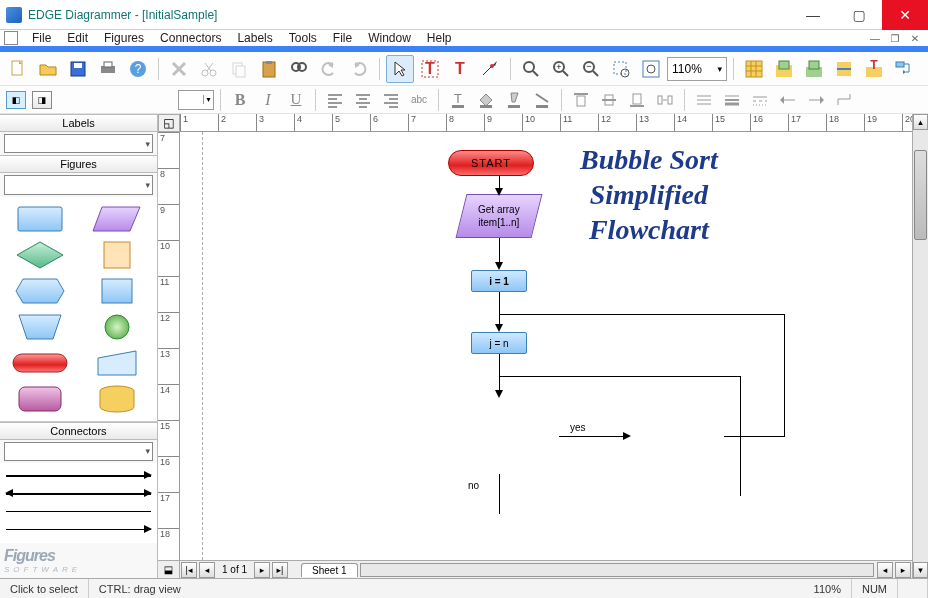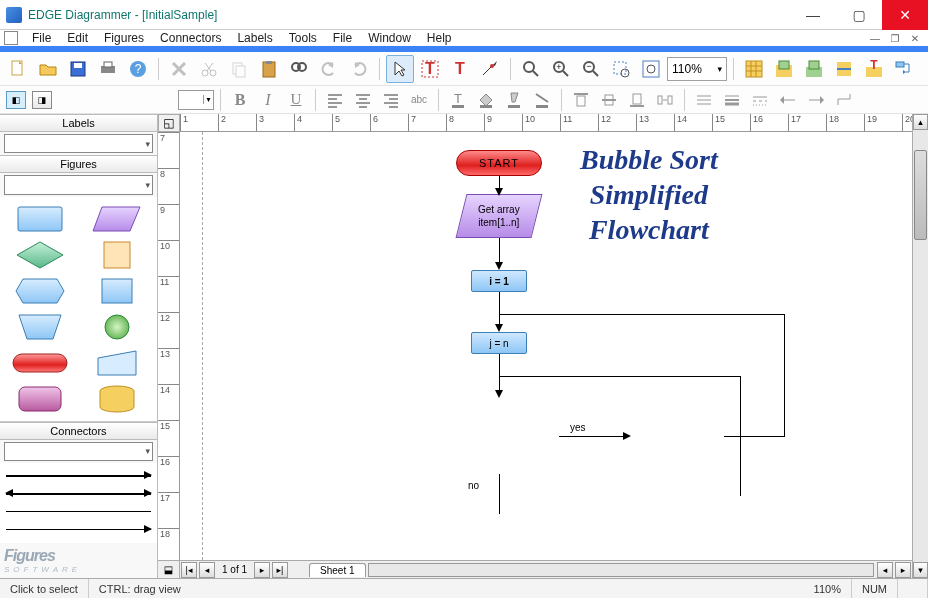--- a/index.html
+++ b/index.html
@@ -77,21 +77,21 @@
 .decision .dtxt { position:absolute; inset:0; display:flex; align-items:center; justify-content:center; font-size:10px; line-height:1.3; text-align:center;}
 .edge-lbl { position:absolute; font-size:10px; color:#000;}
 
 .arrow-line { position:absolute; background:#000;}
 .arrow-head-down { position:absolute; width:0; height:0; border-left:4px solid transparent; border-right:4px solid transparent; border-top:8px solid #000;}
 .arrow-head-right { position:absolute; width:0; height:0; border-top:4px solid transparent; border-bottom:4px solid transparent; border-left:8px solid #000;}
 
 .hsb-row { height:18px; display:flex; align-items:center; border-top:1px solid #aaa; background:#efefef; font-size:10px;}
 .hsb-row .nav-btn { width:16px; height:16px; border:1px solid #999; background:linear-gradient(#fff,#ddd); display:flex; align-items:center; justify-content:center; margin:0 1px; font-size:9px;}
 .hsb-row .pg { padding:0 6px;}
-.hsb-row .tab { background:#fff; border:1px solid #999; border-bottom:none; padding:1px 10px; margin-left:20px; border-radius:3px 3px 0 0;}
+.hsb-row .tab { background:#fff; border:1px solid #999; border-bottom:none; padding:1px 10px; margin-left:12px; border-radius:3px 3px 0 0;}
 .hsb-row .track { flex:1; height:14px; border:1px solid #999; margin:0 2px; background:#e8e8e8;}
 
 
 .vsb { width:16px; background:#efefef; border-left:1px solid #aaa; display:flex; flex-direction:column;}
 .vsb .btn { height:16px; border:1px solid #999; background:linear-gradient(#fff,#ddd); font-size:9px; display:flex; align-items:center; justify-content:center;}
 .vsb .track { flex:1; background:#e8e8e8; position:relative;}
 .vsb .thumb { position:absolute; left:1px; right:1px; top:20px; height:90px; background:linear-gradient(#ddd,#bbb); border:1px solid #888; border-radius:2px;}
 
 
 .statusbar { height:20px; border-top:1px solid #aaa; background:#f4f4f4; display:flex; align-items:center; font-size:11px; color:#333;}
@@ -589,21 +589,21 @@
         <div class="tick" style="top: 288px;">15</div>
         <div class="tick" style="top: 324px;">16</div>
         <div class="tick" style="top: 360px;">17</div>
         <div class="tick" style="top: 396px;">18</div>
       </div>
     <div class="canvas-scroll">
       <div class="canvas">
         <div class="page-edge"></div>
         <div class="flow-title" id="ftitle">Bubble Sort<br>Simplified<br>Flowchart</div>
 
-        <div class="node terminator" style="left:276px; top:18px;">
+        <div class="node terminator" style="left:268px; top:18px;">
             <span>START</span>
           </div>
         <div class="node io-shape" style="left:281px; top:62px;">
             <div class="io-txt" id="iotxt">Get array<br>item[1..n]</div>
           </div>
         <div class="node process-sm" style="left:291px; top:138px;font-weight:bold;">
             <span>i = 1</span>
           </div>
         <div class="node process-sm" style="left:291px; top:200px;">
             <span>j = n</span>

